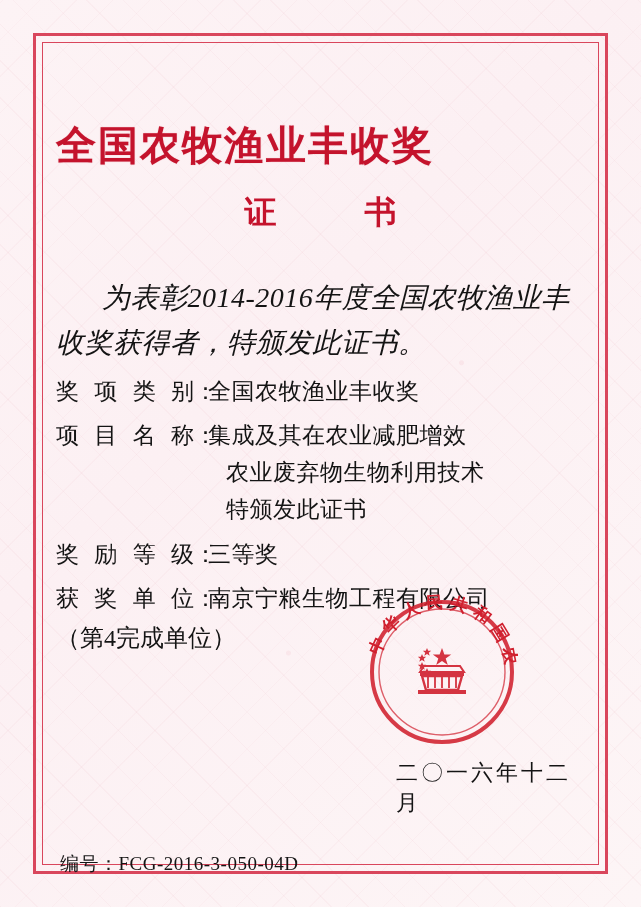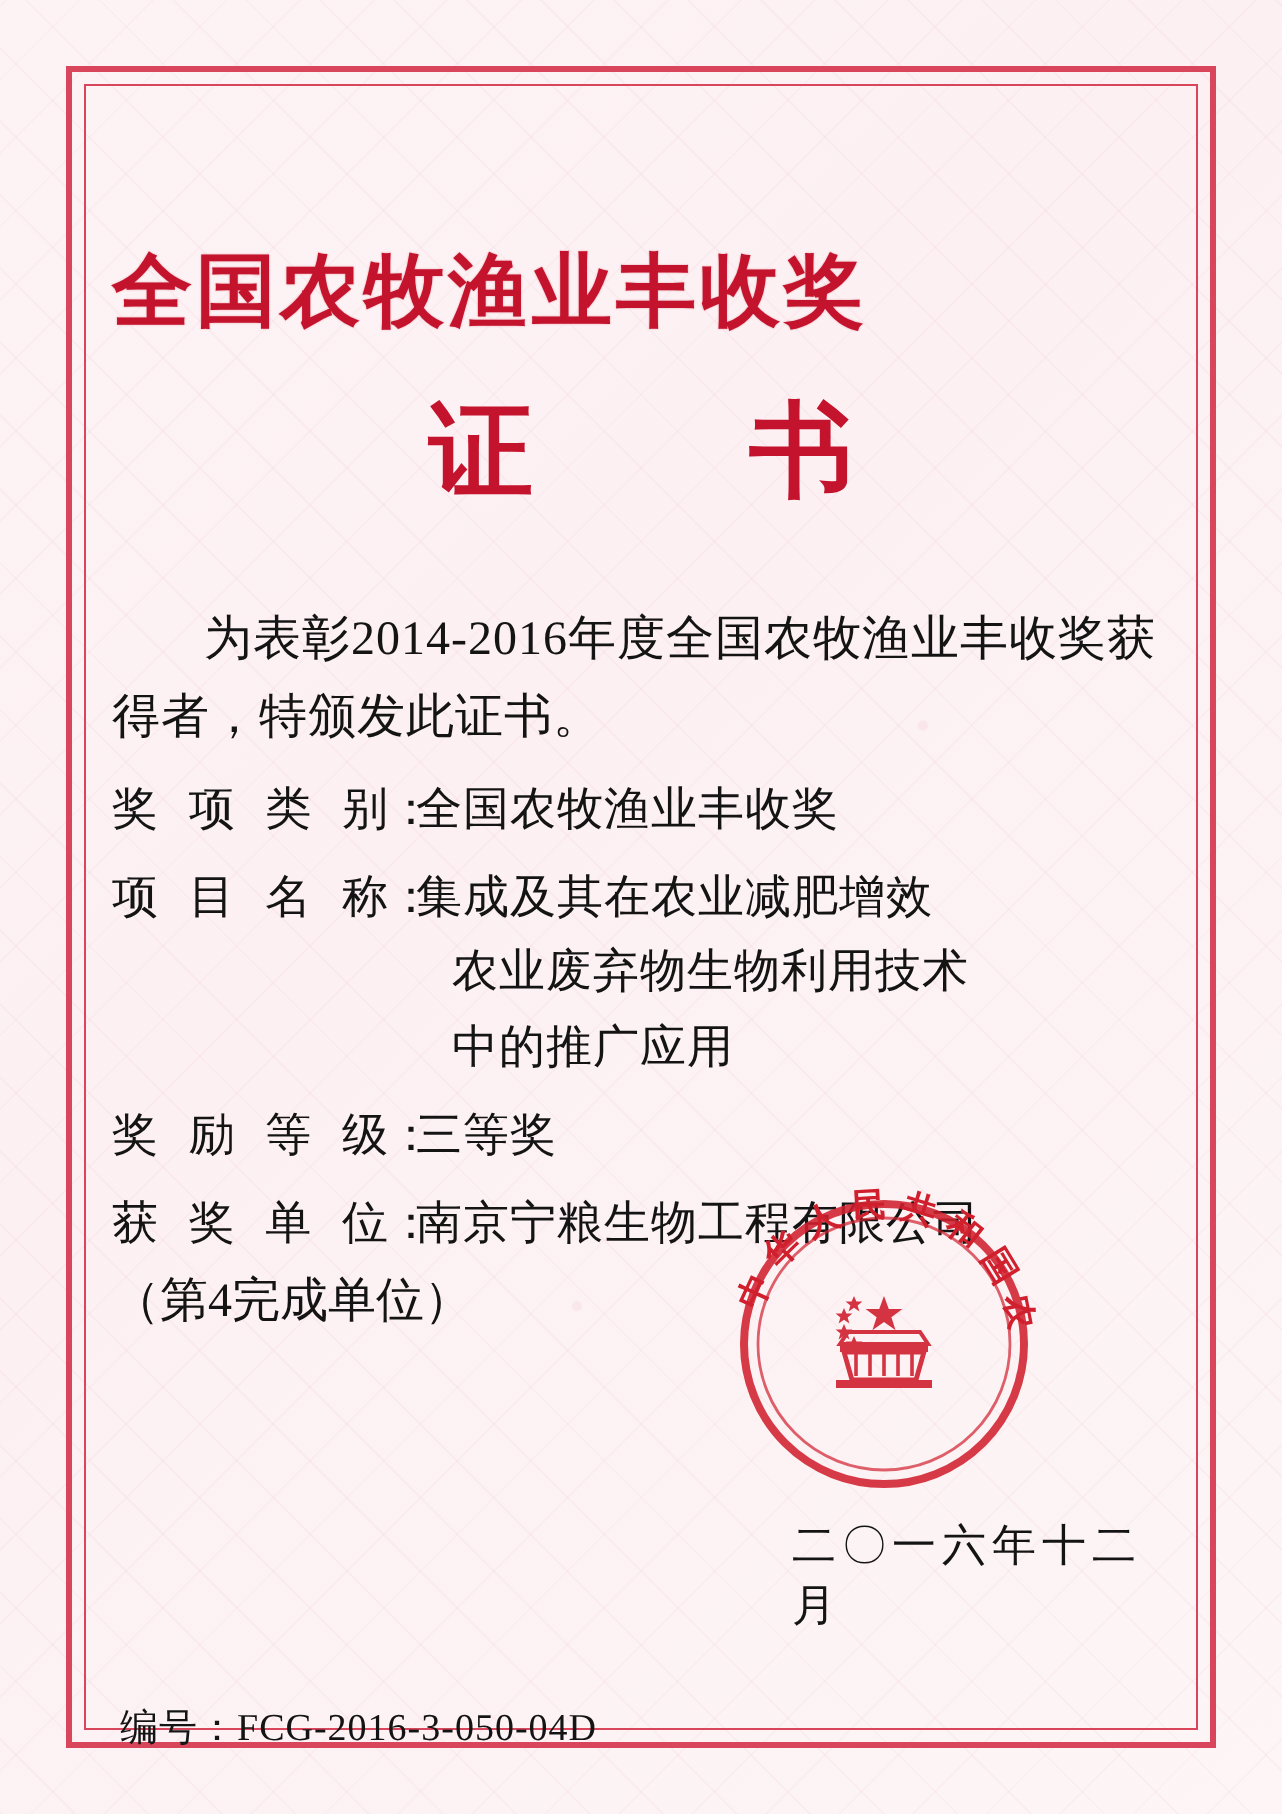--- a/index.html
+++ b/index.html
@@ -66,41 +66,42 @@
     font-size: 40px;
     font-weight: bold;
     color: #c4132c;
     letter-spacing: 2px;
     margin-top: 62px;
     font-family: "DejaVu Serif", "Liberation Serif", serif;
     text-shadow: 0 0 1px rgba(196,19,44,0.4);
   }
   .title-sub {
     text-align: center;
-    font-size: 52px;
+    font-size: 32px;
     font-weight: bold;
     color: #c4132c;
     letter-spacing: 28px;
     text-indent: 28px;
     margin-top: 18px;
     font-family: "DejaVu Serif", "Liberation Serif", serif;
   }
 
   .body-block {
     margin-top: 40px;
     color: #1b1b1b;
     font-size: 23px;
     line-height: 1.62;
   }
 
   .para {
     text-indent: 46px;
-    font-size: 24px;
+    font-size: 28px;
     color: #141414;
     letter-spacing: 0.5px;
+    font-style: italic;
   }
 
   .field-row {
     display: flex;
     align-items: flex-start;
     margin-top: 7px;
     font-size: 23px;
     color: #141414;
   }
   .field-label {
@@ -200,21 +201,21 @@
         <div class="field-label">
           <span class="ch">项</span>
           <span class="ch">目</span>
           <span class="ch">名</span>
           <span class="ch">称</span>
         </div>
         <div class="field-colon">：</div>
         <div class="field-value">
           <span>集成及其在农业减肥增效</span>
           <span class="cont-line">农业废弃物生物利用技术</span>
-          <span class="cont-line2">中的推广应用</span>
+          <span class="cont-line2">特颁发此证书</span>
         </div>
       </div>
 
       <div class="field-row">
         <div class="field-label">
           <span class="ch">奖</span>
           <span class="ch">励</span>
           <span class="ch">等</span>
           <span class="ch">级</span>
         </div>

